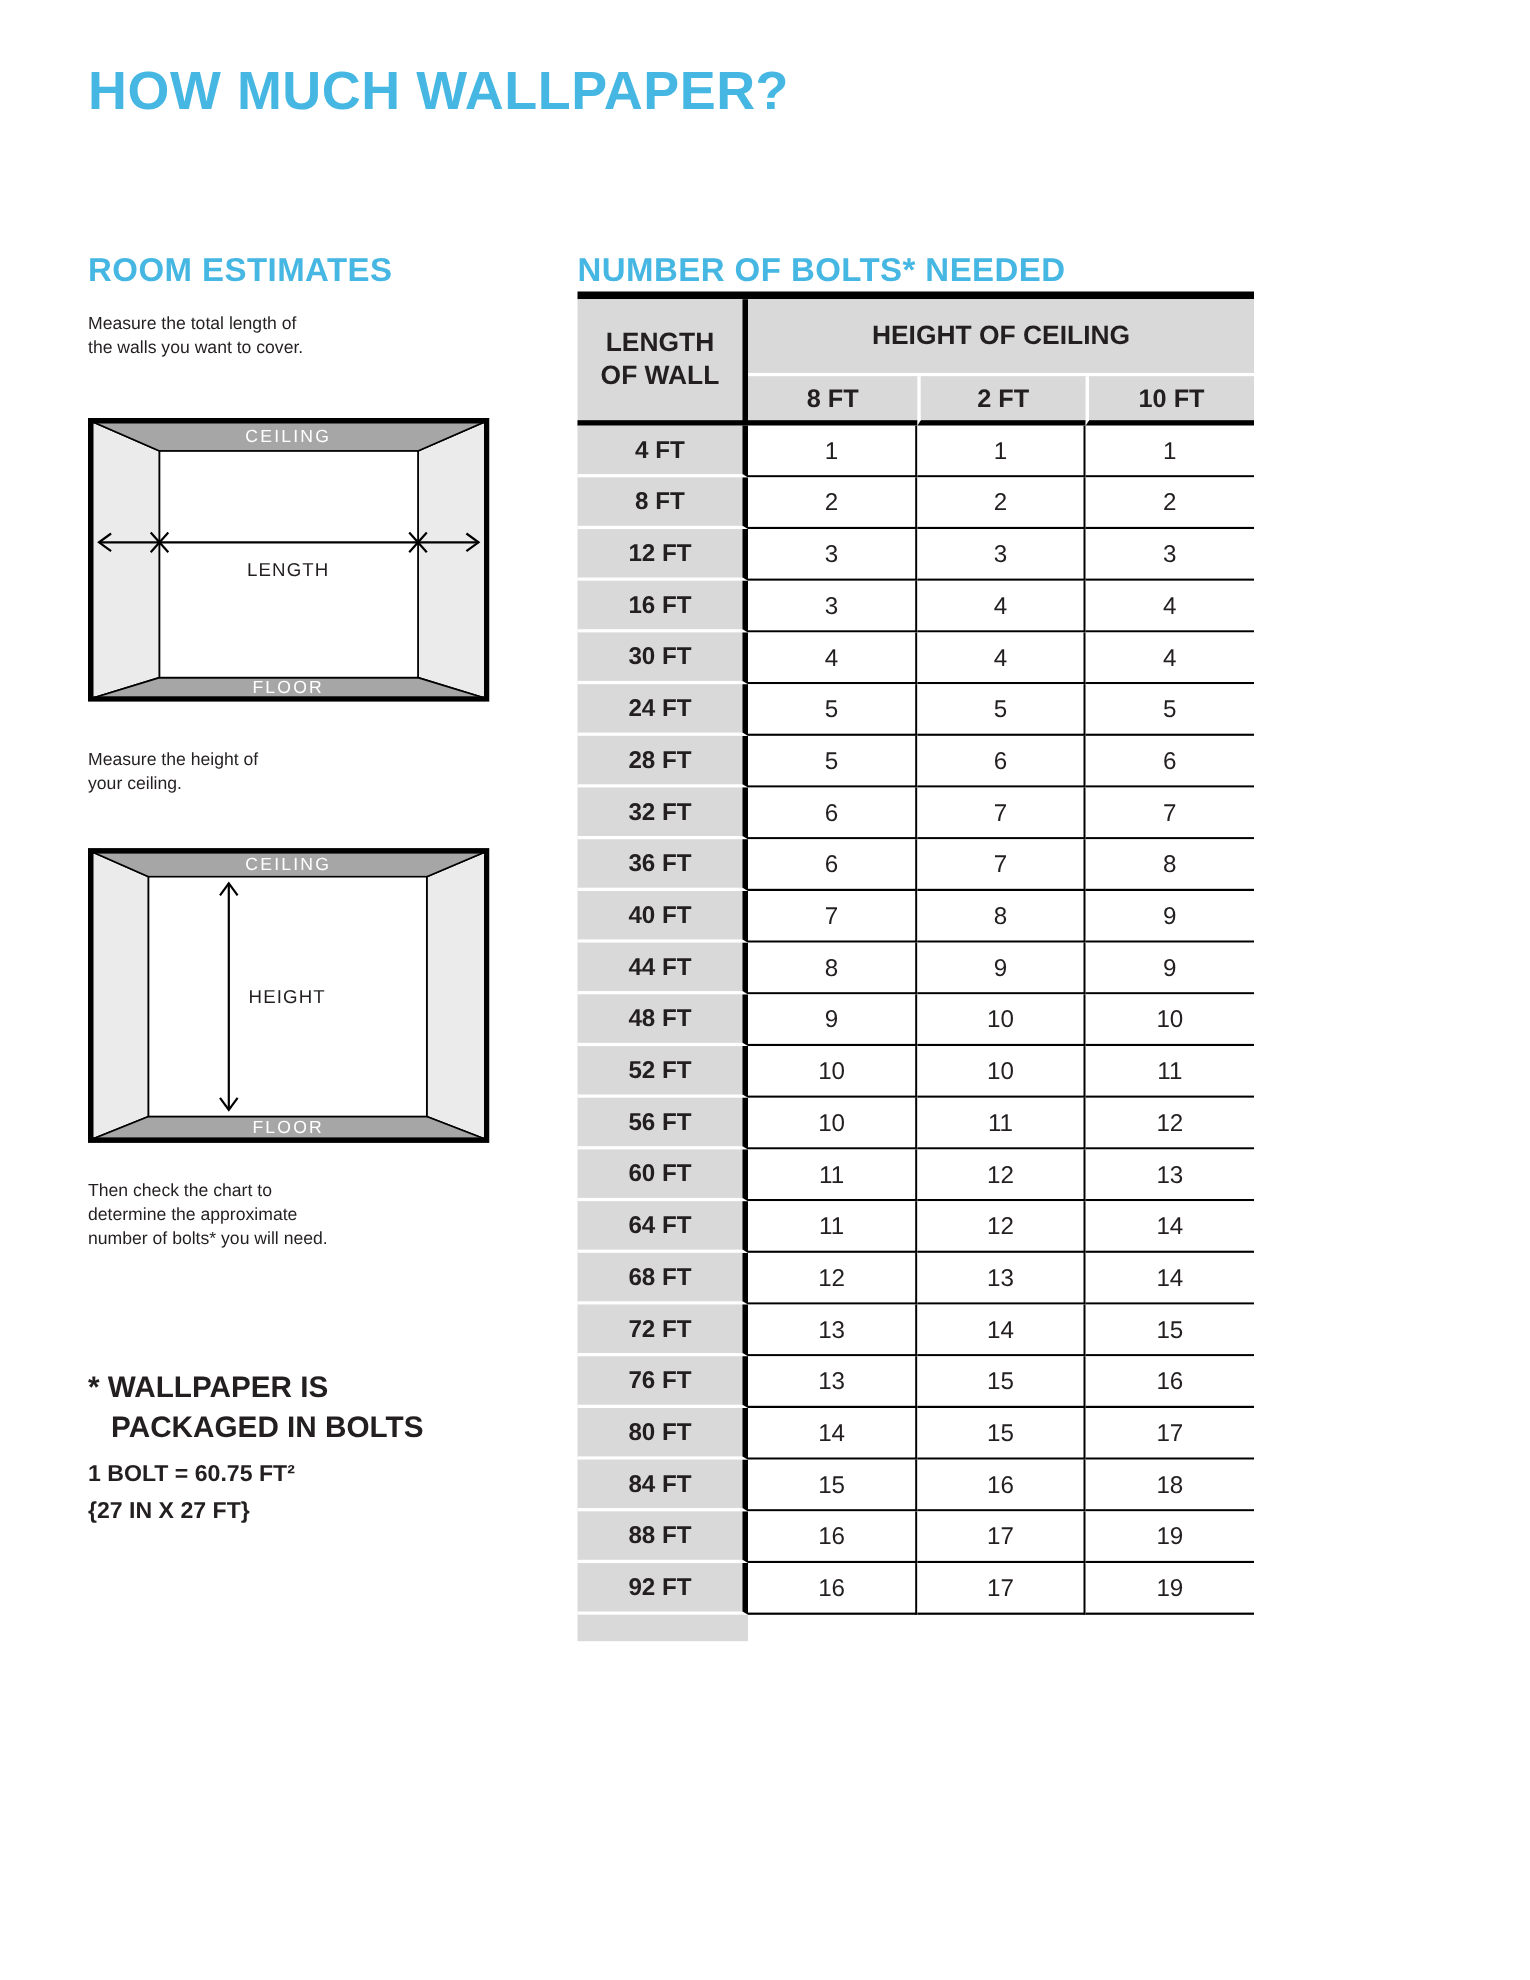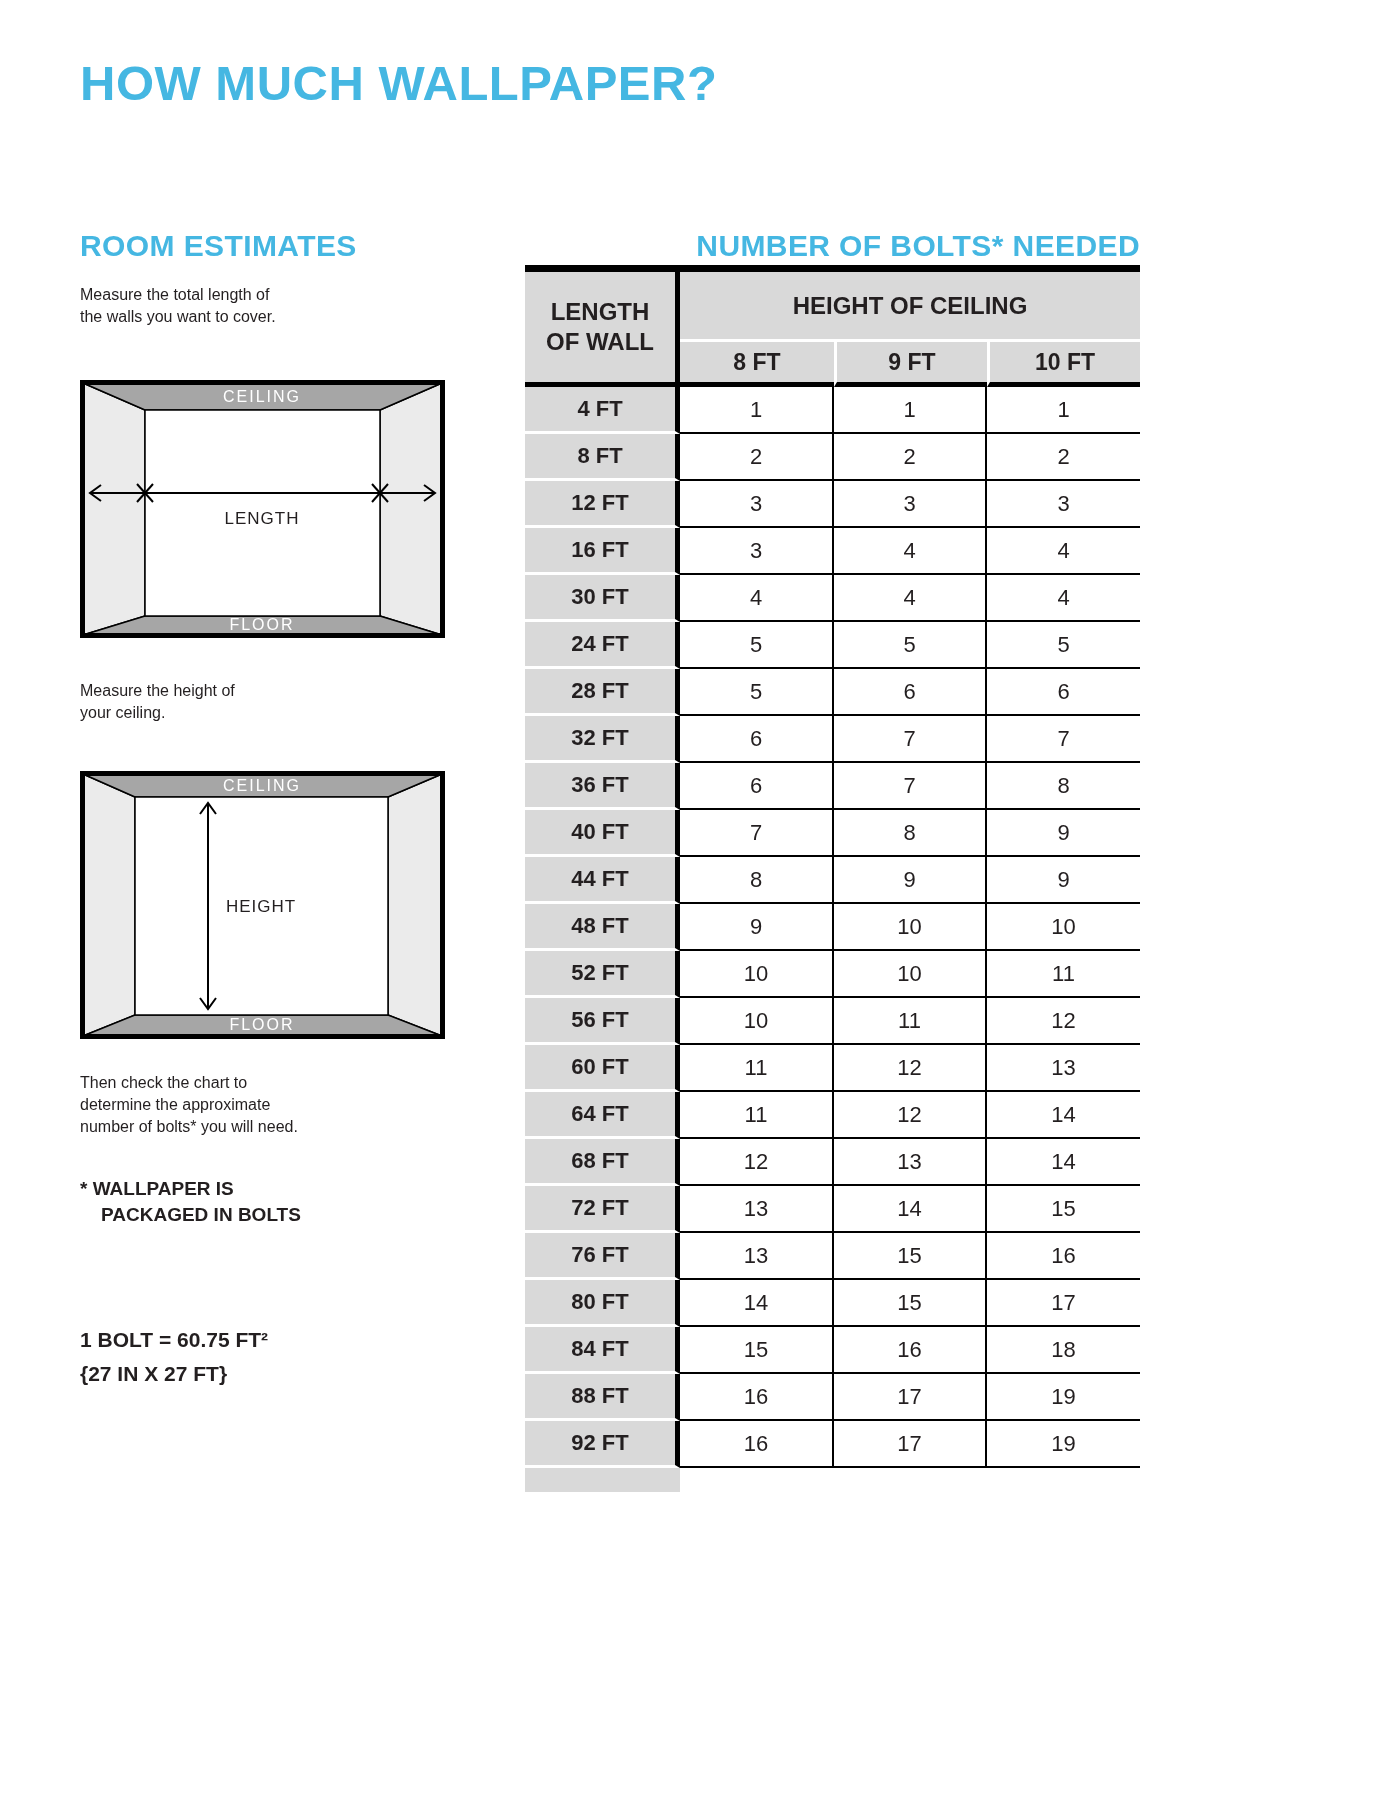--- a/index.html
+++ b/index.html
@@ -15,41 +15,41 @@
     position: absolute; left: 80px; top: 55px;
     font-size: 49px; font-weight: bold; color: var(--accent, #45b7e2);
     letter-spacing: 0.5px;
   }
 
   .section-heading {
     font-size: 30px; font-weight: bold; color: var(--accent, #45b7e2);
     letter-spacing: 0.4px;
   }
   .room-heading { position: absolute; left: 80px; top: 229px; }
-  .table-heading { position: absolute; left: 525px; top: 229px; width: 615px; text-align: right; }
+  .table-heading { position: absolute; left: 525px; top: 229px; width: 615px; text-align: left; }
 
   .body-text {
     position: absolute; left: 80px;
     font-size: 16px; line-height: 1.38; white-space: pre-line;
   }
   .step-length { top: 284px; }
   .step-height { top: 680px; }
   .step-chart  { top: 1072px; }
 
   .diagram { position: absolute; left: 80px; display: block; }
   .diagram-length { top: 380px; }
   .diagram-height { top: 771px; }
 
   .band-label { fill: #ffffff; font-size: 16px; letter-spacing: 2px; text-anchor: middle;
                 font-family: "Liberation Sans", "DejaVu Sans", sans-serif; }
   .dim-label  { fill: #231f20; font-size: 17px; letter-spacing: 1px; text-anchor: middle;
                 font-family: "Liberation Sans", "DejaVu Sans", sans-serif; }
   .dim-label-start { text-anchor: start; }
 
-  .footnote { position: absolute; left: 80px; top: 1176px; font-size: 19px; font-weight: bold; line-height: 1.35; }
+  .footnote { position: absolute; left: 80px; top: 1243px; font-size: 27px; font-weight: bold; line-height: 1.35; }
   .fn-line2 { padding-left: 21px; }
 
   .bolt-info { position: absolute; left: 80px; top: 1323px; font-size: 21px; font-weight: bold; line-height: 1.6; }
 
   .bolts-table-wrap { position: absolute; left: 525px; top: 265px; width: 615px; }
   table.bolts {
     width: 615px; table-layout: fixed;
     border-collapse: separate; border-spacing: 0;
     border-top: 7px solid #000;
   }
@@ -165,21 +165,21 @@
         <col style="width:153px">
       </colgroup>
       <thead>
         <tr>
           <th class="len-head" rowspan="2">LENGTH
 OF WALL</th>
           <th class="group-head" colspan="3">HEIGHT OF CEILING</th>
         </tr>
         <tr>
           <th class="col-head">8 FT</th>
-          <th class="col-head">9 FT</th>
+          <th class="col-head">2 FT</th>
           <th class="col-head">10 FT</th>
         </tr>
       </thead>
       <tbody>
           <tr>
             <th class="len-cell">4 FT</th>
             <td class="val-cell">1</td>
             <td class="val-cell">1</td>
             <td class="val-cell">1</td>
           </tr>

